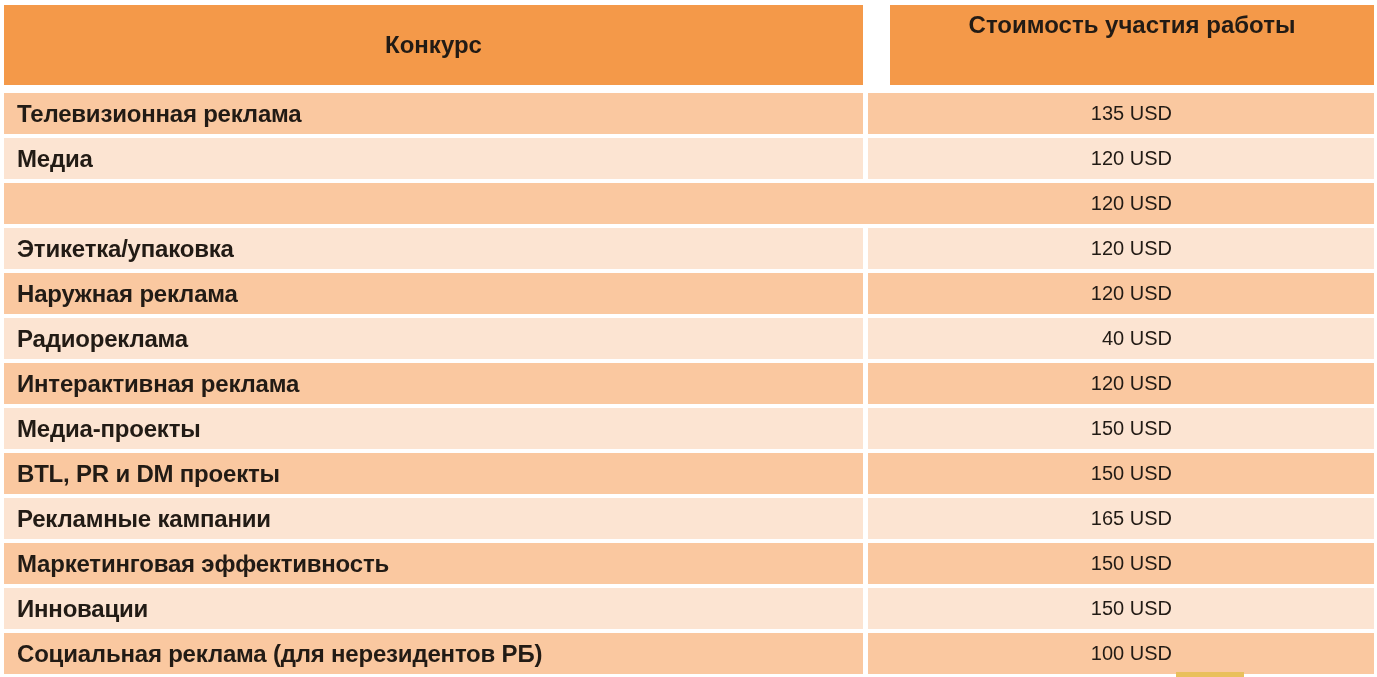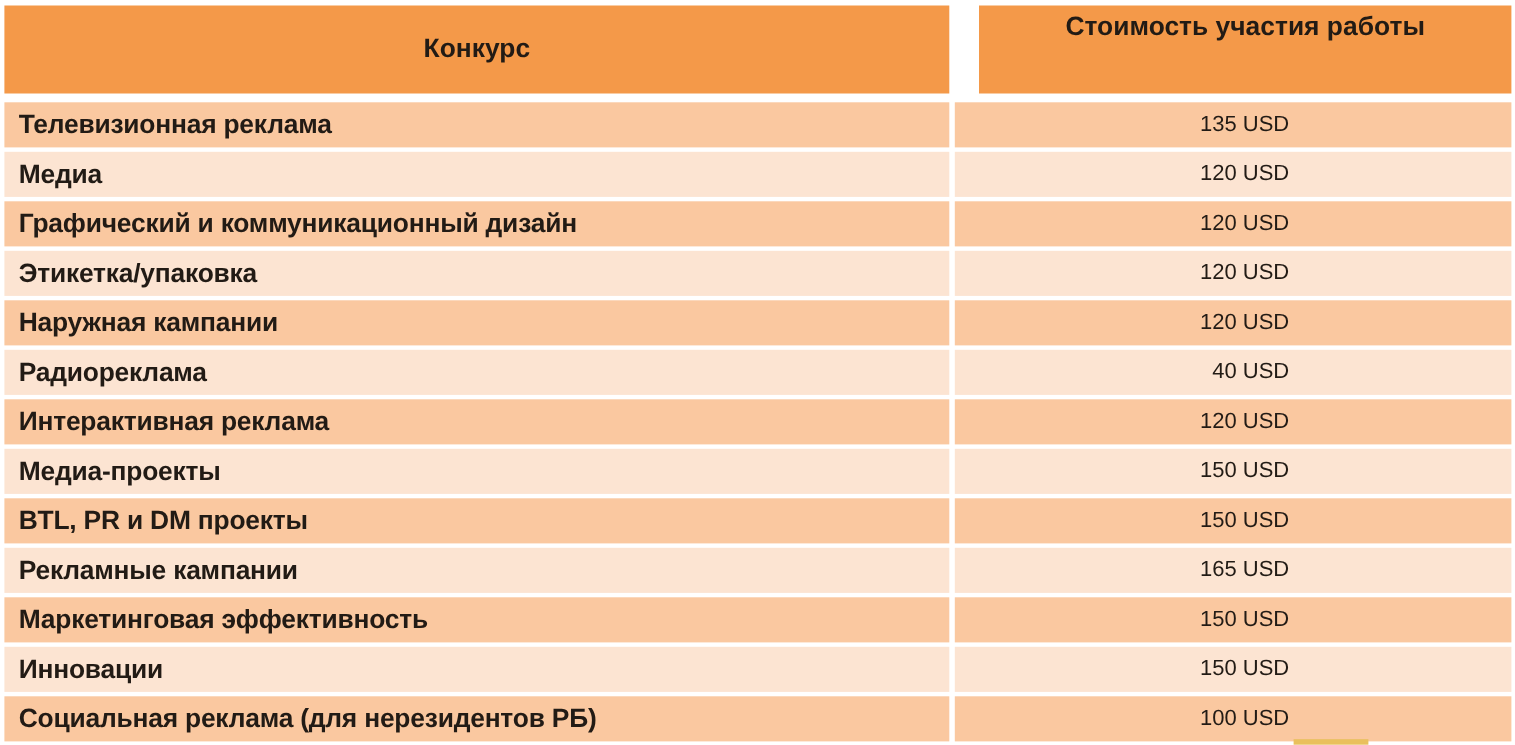--- a/index.html
+++ b/index.html
@@ -96,31 +96,30 @@
     <div class="cell label">Телевизионная реклама</div>
     <div class="cell value">135 USD</div>
   </div>
 
   <div class="row">
     <div class="cell label">Медиа</div>
     <div class="cell value">120 USD</div>
   </div>
 
   <div class="row">
-    <div class="cell label">Графический и коммуникационный дизайн</div>
     <div class="cell value">120 USD</div>
   </div>
 
   <div class="row">
     <div class="cell label">Этикетка/упаковка</div>
     <div class="cell value">120 USD</div>
   </div>
 
   <div class="row">
-    <div class="cell label">Наружная кампании</div>
+    <div class="cell label">Наружная реклама</div>
     <div class="cell value">120 USD</div>
   </div>
 
   <div class="row">
     <div class="cell label">Радиореклама</div>
     <div class="cell value">40 USD</div>
   </div>
 
   <div class="row">
     <div class="cell label">Интерактивная реклама</div>

